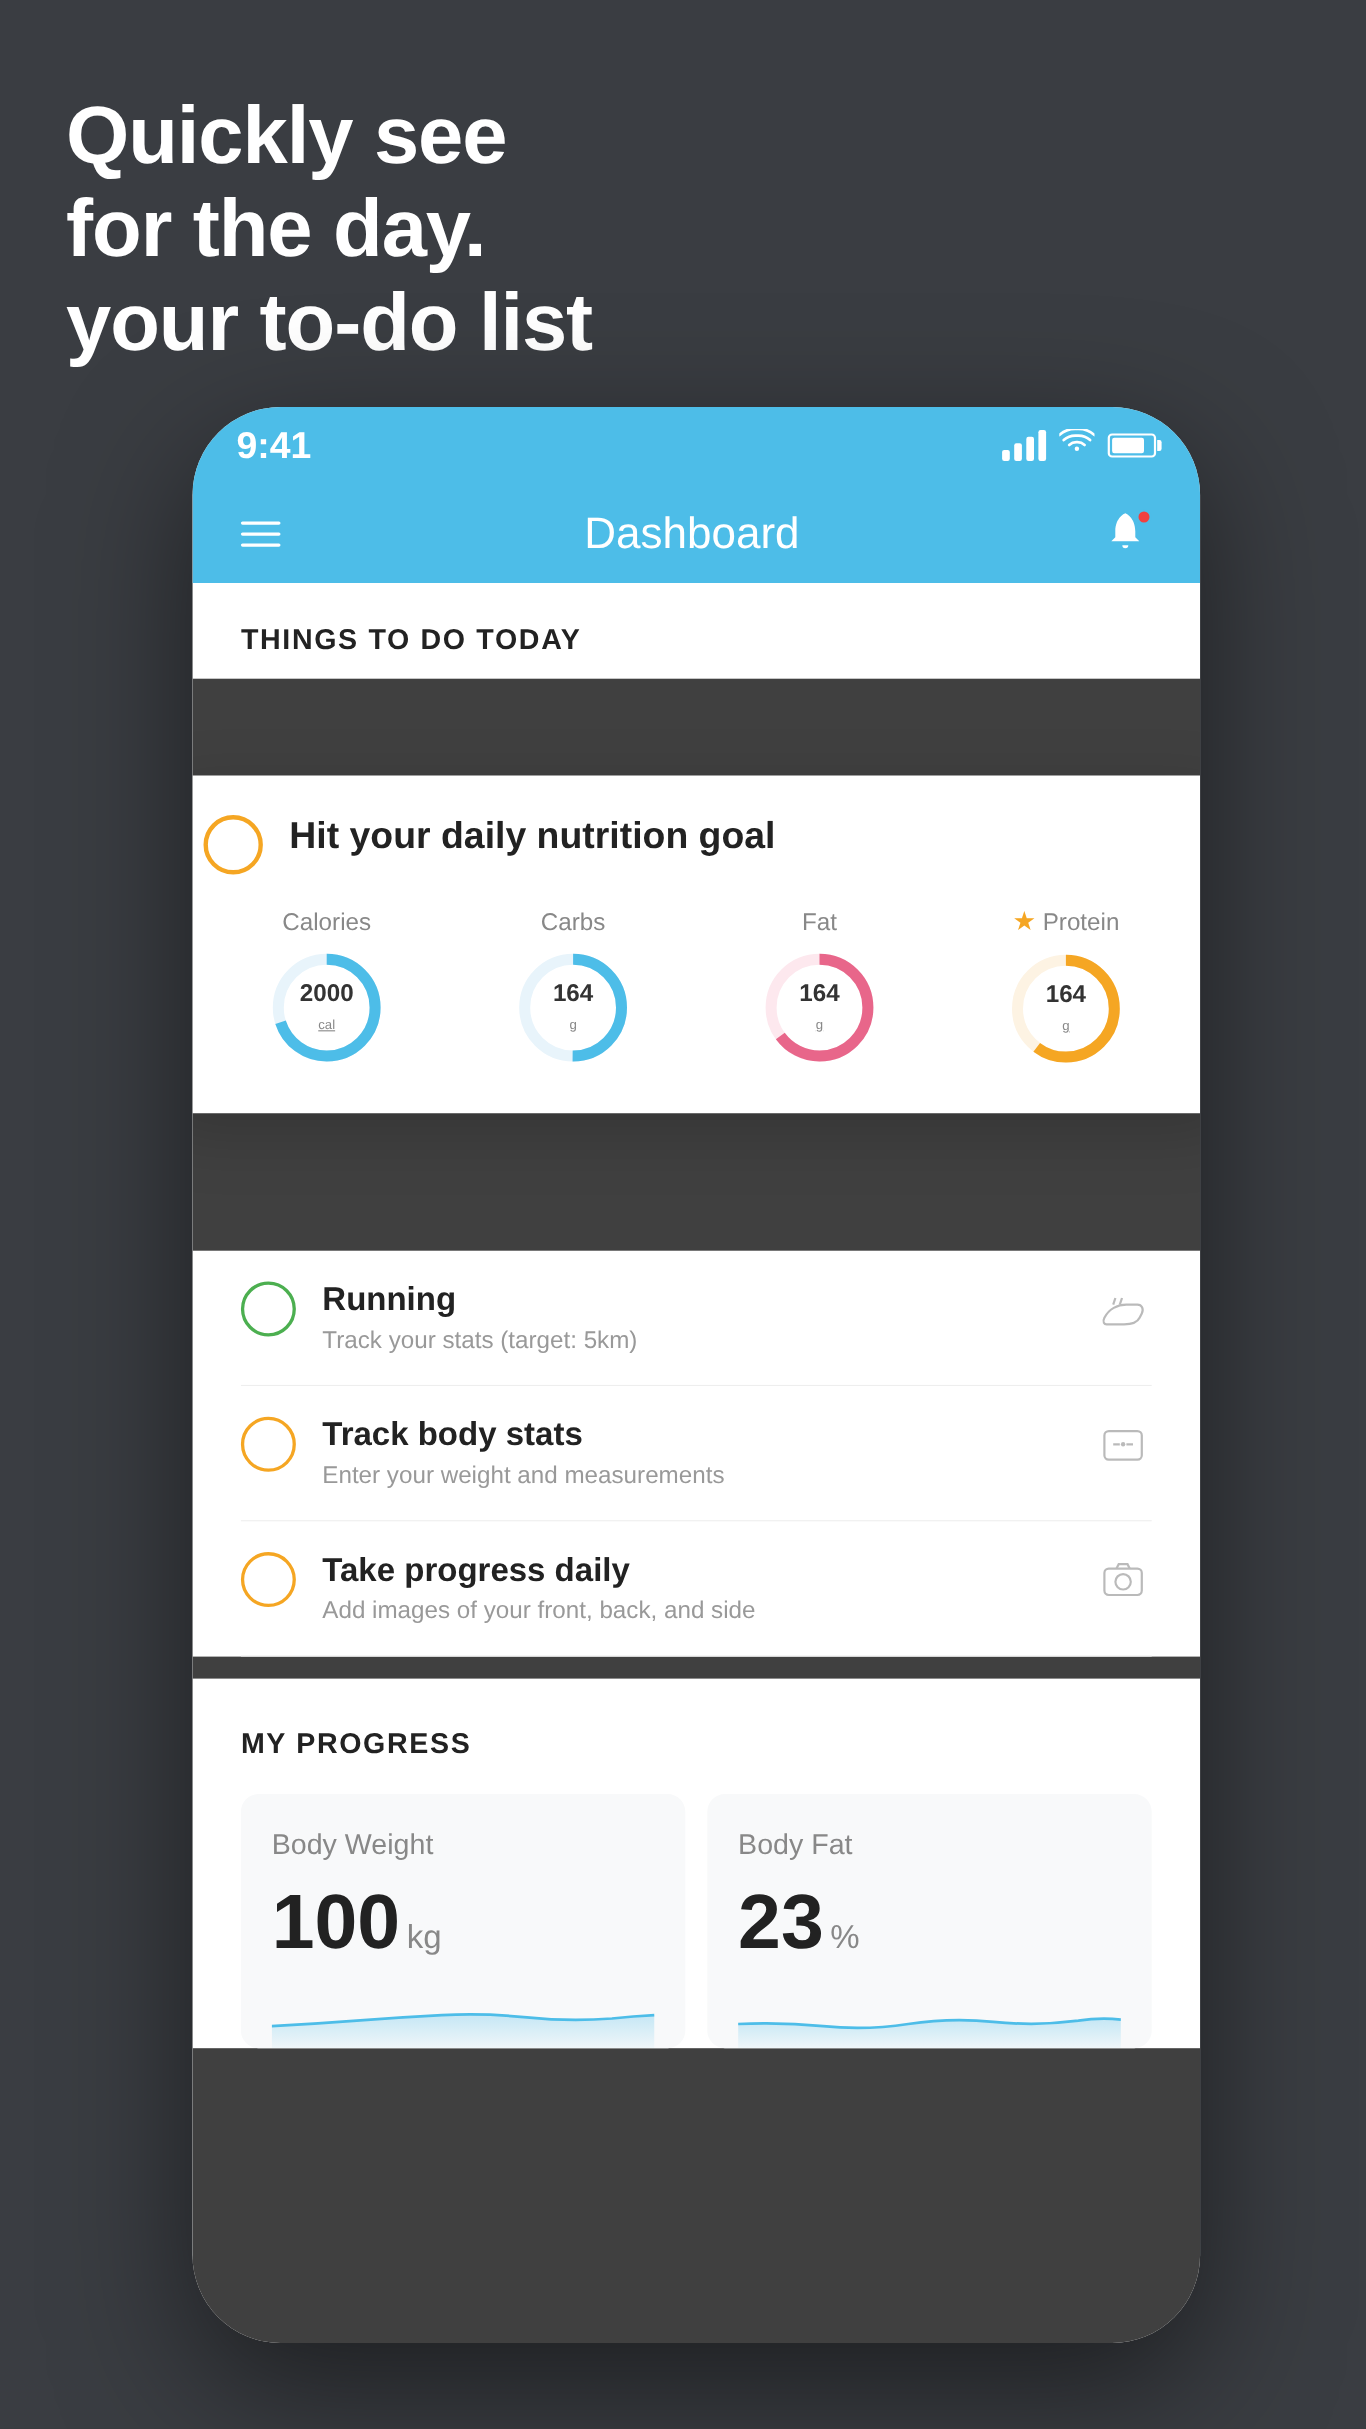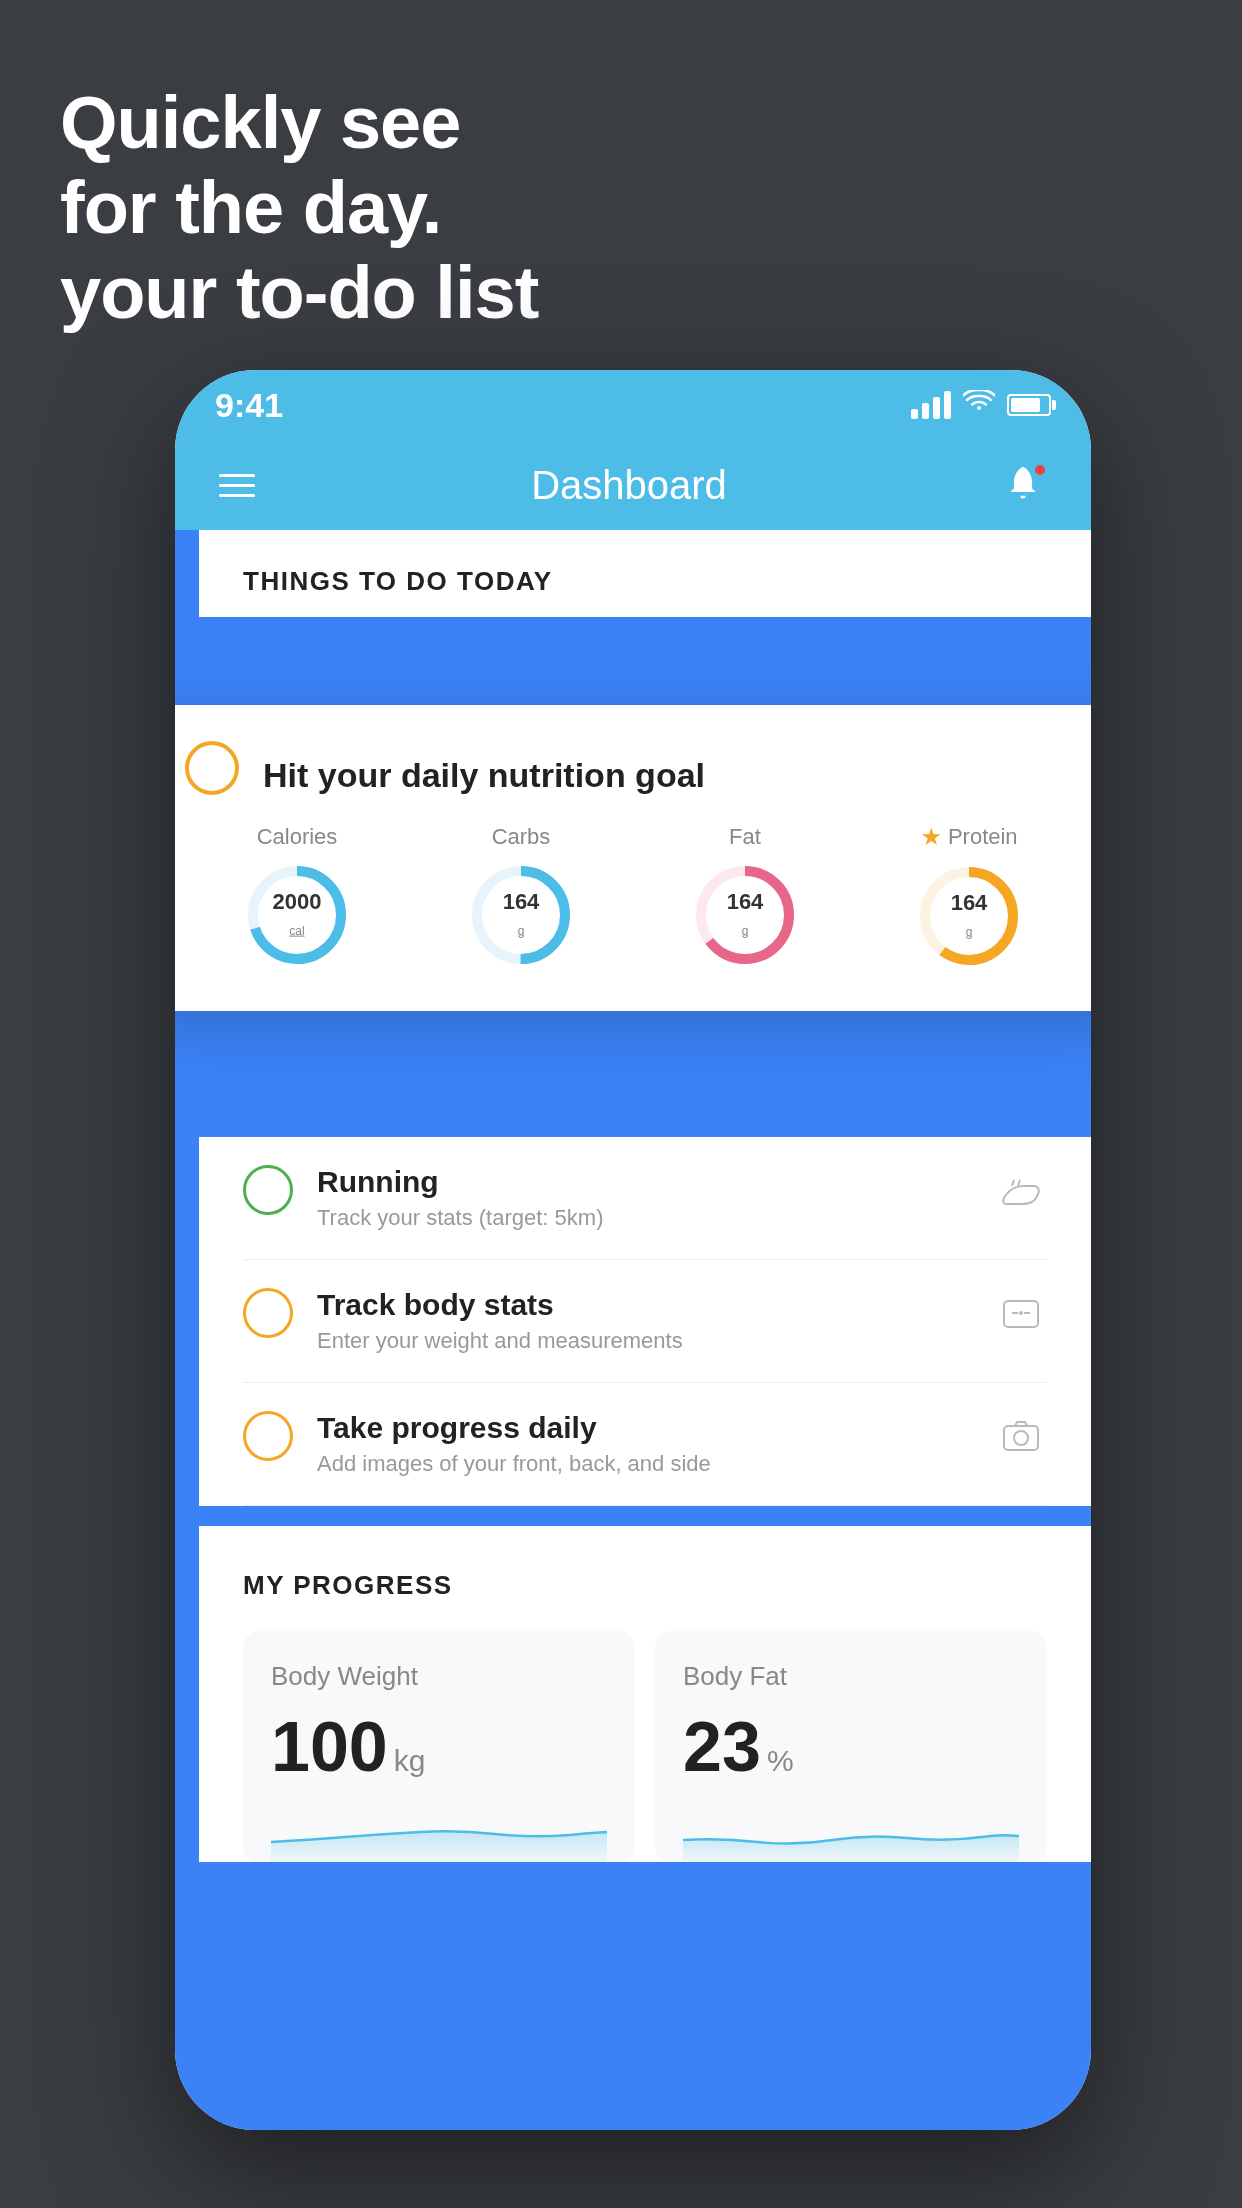--- a/index.html
+++ b/index.html
@@ -177,21 +177,21 @@
       right: -30px;
       background: #fff;
       border-radius: 24px;
       box-shadow: 0 16px 60px rgba(0,0,0,0.18);
       padding: 36px 40px 40px;
       z-index: 10;
     }
 
     .card-header {
       display: flex;
-      align-items: flex-end;
+      align-items: flex-start;
       gap: 24px;
       margin-bottom: 28px;
     }
 
     .circle-check {
       width: 54px;
       height: 54px;
       border: 4px solid #f5a623;
       border-radius: 50%;
       flex-shrink: 0;
@@ -373,24 +373,23 @@
       position: relative;
     }
     .mini-chart svg {
       width: 100%;
       height: 60px;
     }
 
     
     .phone-inner {
       position: relative;
-      background: #3b82f6;
+      background: #404040;
       height: calc(1760px - 160px);
       overflow: hidden;
-      padding-left: 24px;
     }
   </style>
 </head>
 <body>
 
 <div class="bg"></div>
 
 <div class="hero-text">
   <div>Quickly see</div>
   <div>for the day.</div>

